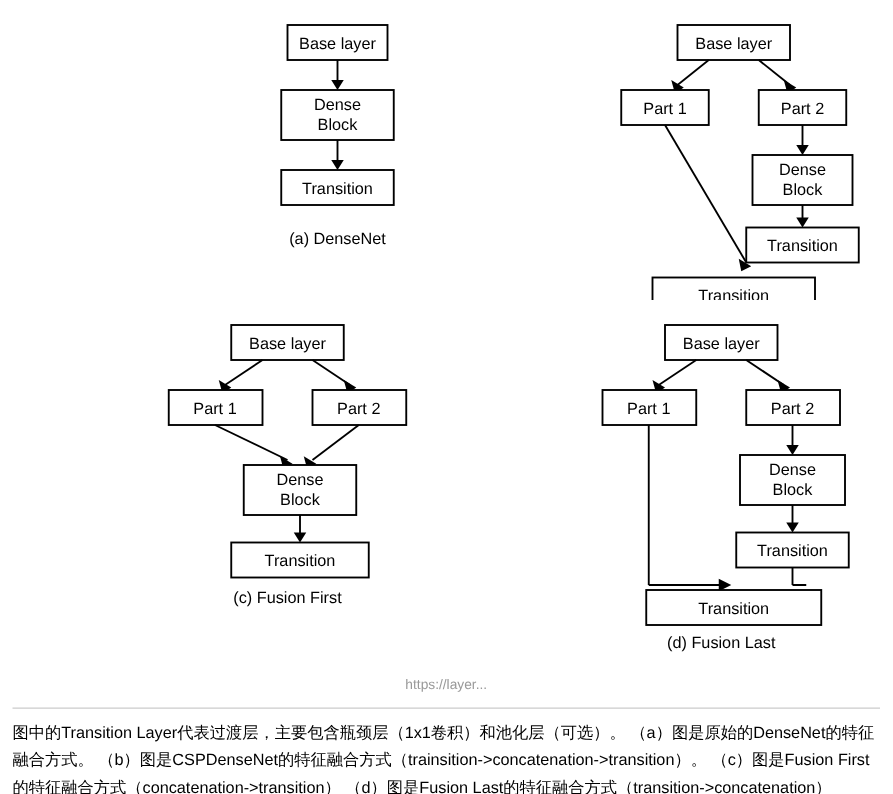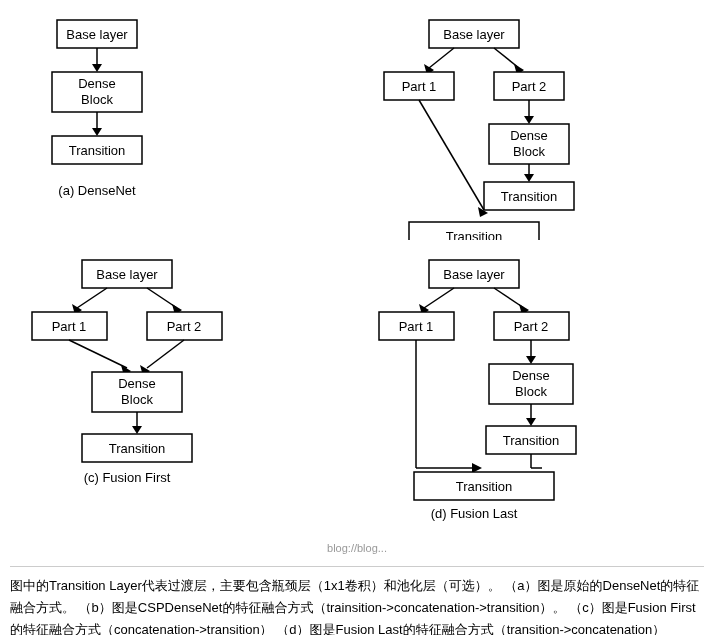--- a/index.html
+++ b/index.html
@@ -21,21 +21,21 @@
       display: flex;
       flex-direction: row;
       justify-content: space-around;
       width: 100%;
       margin-bottom: 10px;
     }
 
     .diagram {
       display: flex;
       flex-direction: column;
-      align-items: flex-start;
+      align-items: flex-end;
       width: 48%;
     }
 
     .description-area {
       margin-top: 12px;
       font-size: 13px;
       line-height: 1.7;
       color: #000;
       border-top: 1px solid #ccc;
       padding-top: 8px;
@@ -199,21 +199,21 @@
         <rect x="50" y="222" width="140" height="28" fill="white" stroke="black" stroke-width="1.5"></rect>
         <text x="120" y="241" text-anchor="middle" font-size="13" font-family="Arial">Transition</text>
 
         <text x="110" y="268" text-anchor="middle" font-size="13" font-family="Arial">(d) Fusion Last</text>
       </svg>
     </div>
 
   </div>
 
   <div class="watermark">
-    <span>blog://blog...</span>
+    <span>https://layer...</span>
   </div>
 
   <div class="description-area">
     <span>图中的Transition Layer代表过渡层，主要包含瓶颈层（1x1卷积）和池化层（可选）。 （a）图是原始的DenseNet的特征融合方式。 （b）图是CSPDenseNet的特征融合方式（trainsition-&gt;concatenation-&gt;transition）。 （c）图是Fusion First的特征融合方式（concatenation-&gt;transition） （d）图是Fusion Last的特征融合方式（transition-&gt;concatenation）</span>
     <br>
     
   </div>
 
 </div>
 

